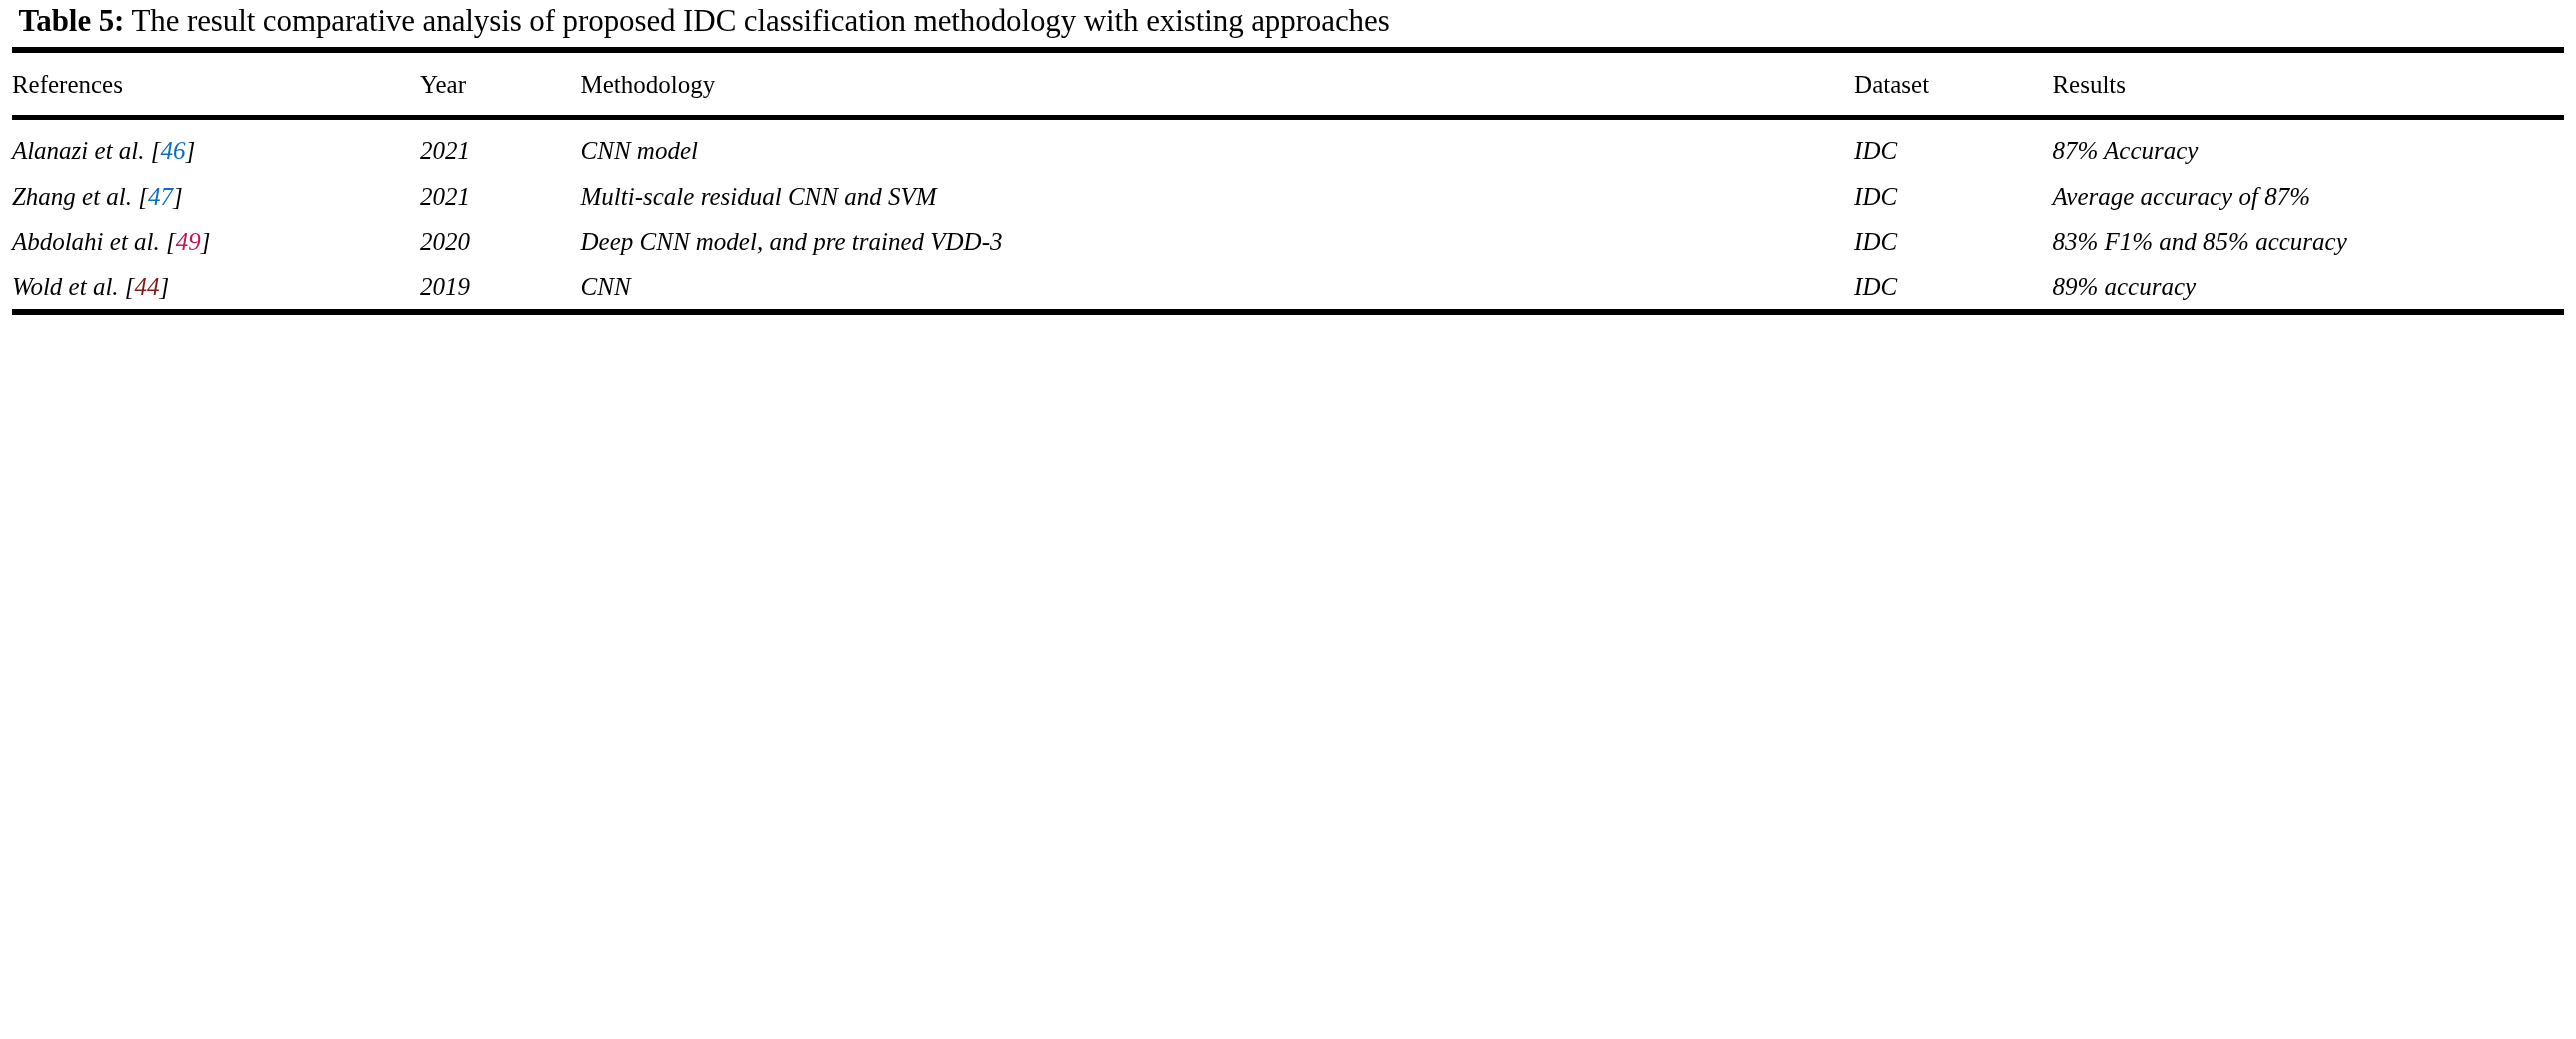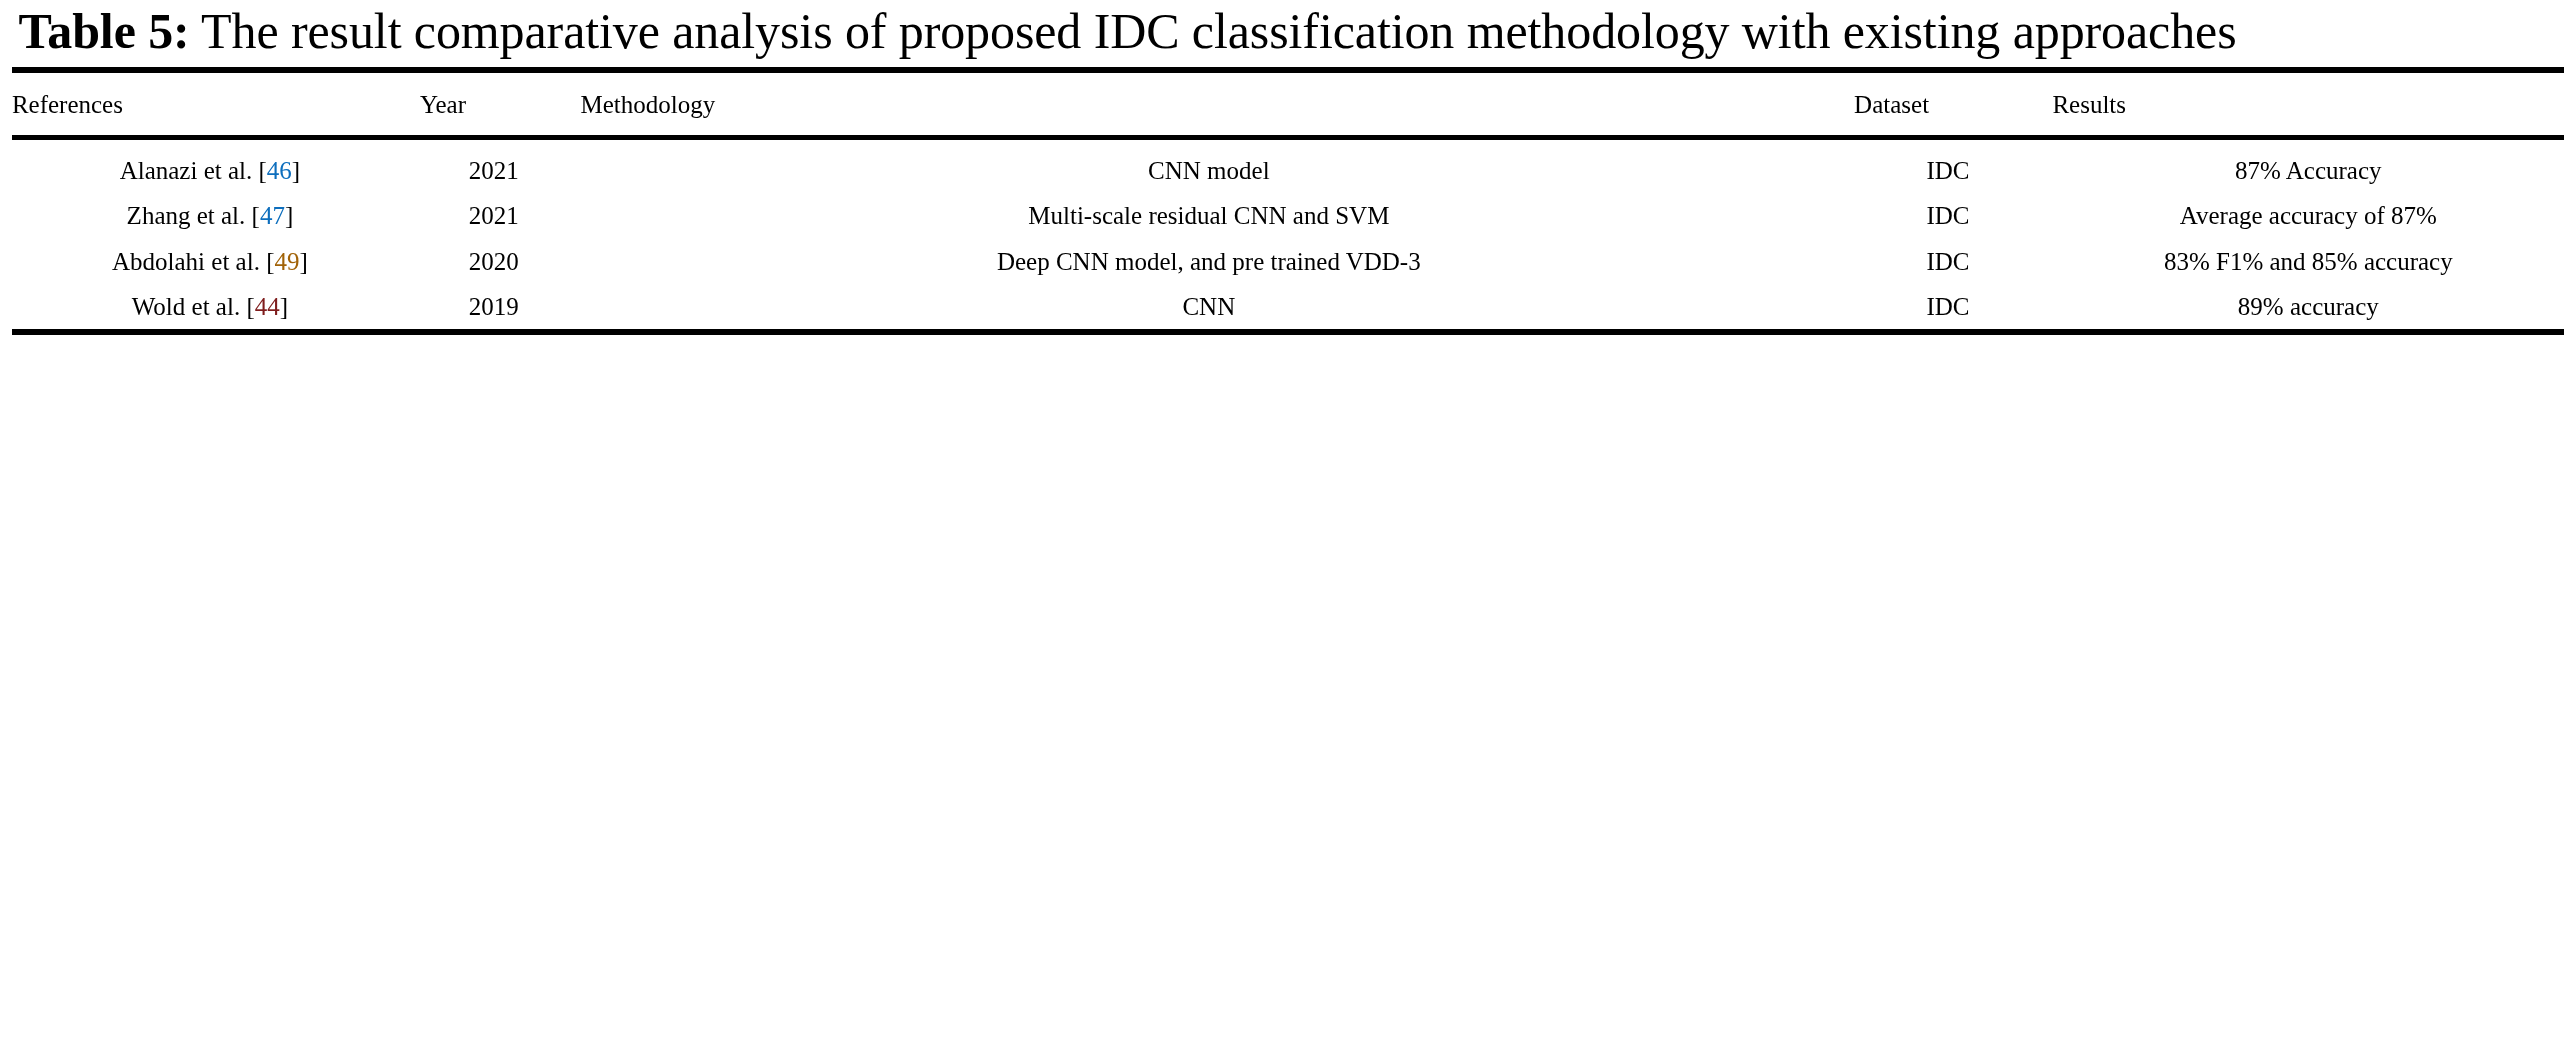--- a/index.html
+++ b/index.html
@@ -18,21 +18,21 @@
   .page {
     position: relative;
     width: 2576px;
     height: 1040px;
     box-sizing: border-box;
     padding: 0 6.6px;
   }
 
   
   .caption {
-    font-size: 50px;
+    font-size: 31px;
     line-height: 1.05;
     padding: 5.3px 5.3px 9.2px 12px;
     white-space: nowrap;
     letter-spacing: -0.1px;
   }
   .caption .cap-label {
     font-weight: bold;
   }
   .caption .cap-text {
     font-weight: normal;
@@ -57,22 +57,23 @@
   thead th {
     font-weight: normal;
     text-align: left;
     vertical-align: top;
     padding: 17px 0 16px 0;
     white-space: nowrap;
   }
 
   tbody td {
     vertical-align: top;
-    text-align: center;
+    text-align: left;
     padding: 8px 0 8px 0;
+    font-style: italic;
   }
 
   
   .cell-ref   { padding-right: 12px; }
   .cell-year  { padding-right: 10.5px; margin-left: 21px; }
   .cell-meth  { padding-left: 2.6px; padding-right: 17px; }
   .cell-data  { padding-left: 0; padding-right: 9.2px; margin-left: 16px; }
   .cell-res   { padding-left: 1.3px; }
 
   
@@ -146,21 +147,21 @@
           <span>Zhang et al.</span><span class="nowrap"> <span class="bracket">[</span><span class="refnum" style="color: rgb(13, 110, 189);">47</span><span class="bracket">]</span></span>
         </td>
         <td class="cell-year">2021</td>
         <td class="cell-meth">Multi-scale residual CNN and SVM</td>
         <td class="cell-data">IDC</td>
         <td class="cell-res">Average accuracy of 87%</td>
       </tr>
 
       <tr>
         <td class="cell-ref">
-          <span>Abdolahi et al.</span><span class="nowrap"> <span class="bracket">[</span><span class="refnum" style="color: #a16207;">49</span><span class="bracket">]</span></span>
+          <span>Abdolahi et al.</span><span class="nowrap"> <span class="bracket">[</span><span class="refnum" style="color: #be185d;">49</span><span class="bracket">]</span></span>
         </td>
         <td class="cell-year">2020</td>
         <td class="cell-meth">Deep CNN model, and pre trained VDD-3</td>
         <td class="cell-data">IDC</td>
         <td class="cell-res">83% F1% and 85% accuracy</td>
       </tr>
 
 
       <tr>
         <td class="cell-ref">

